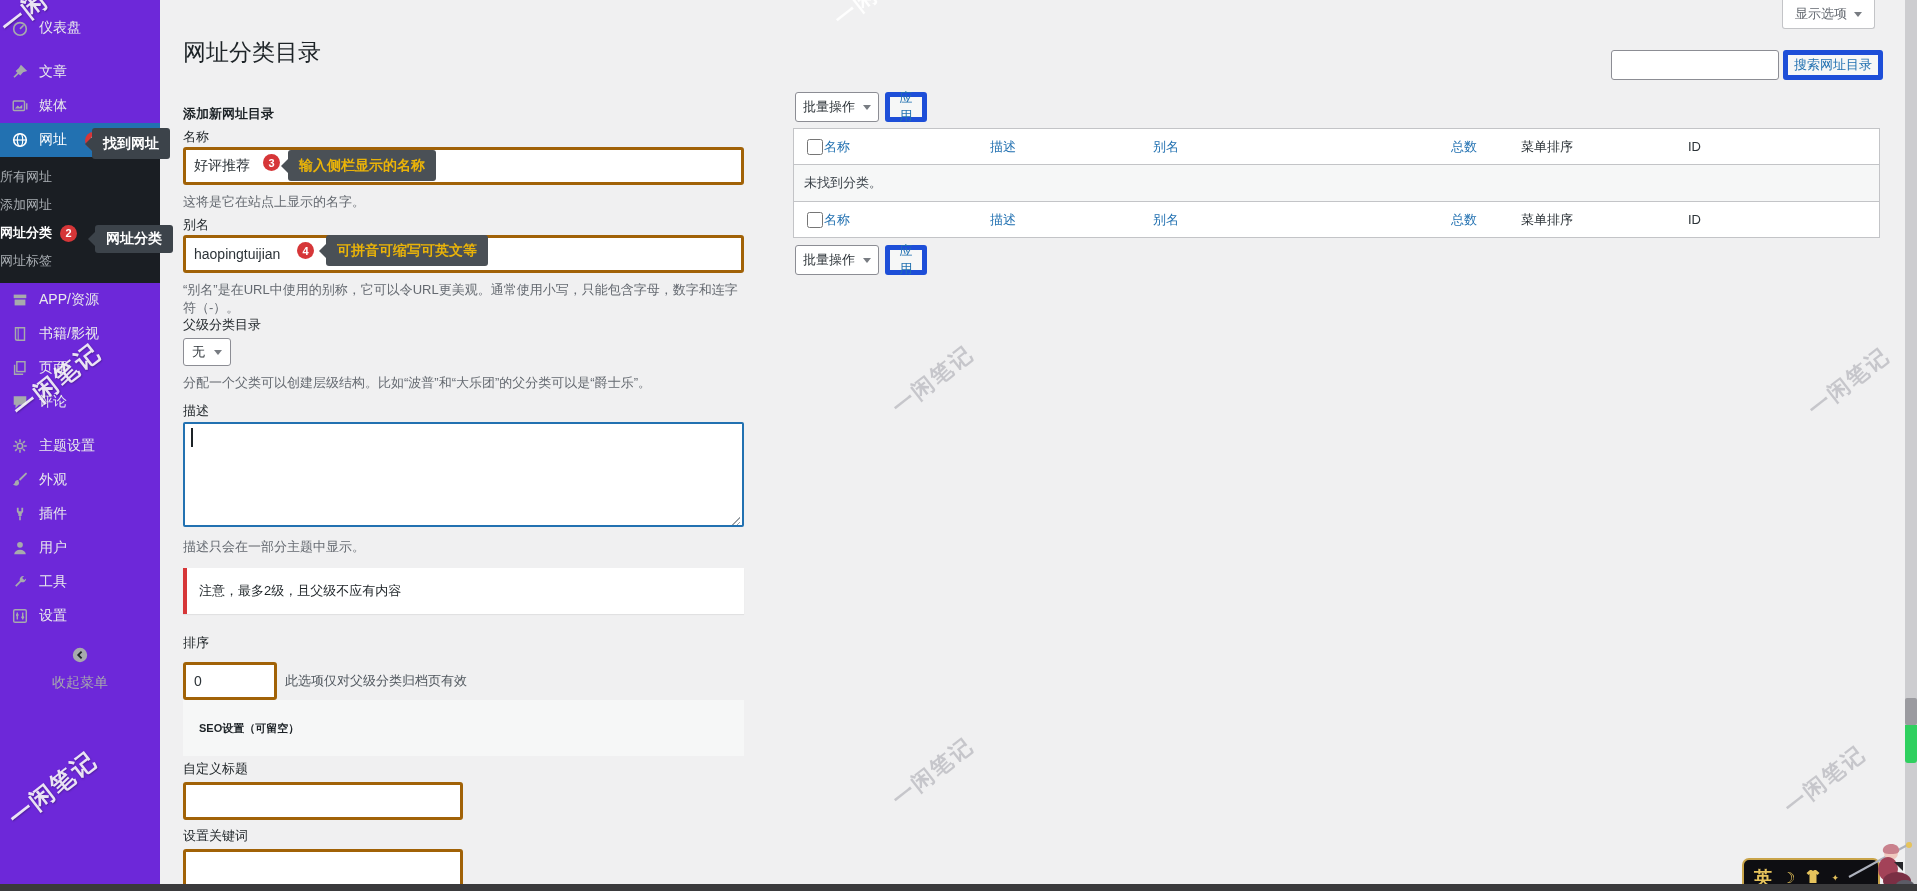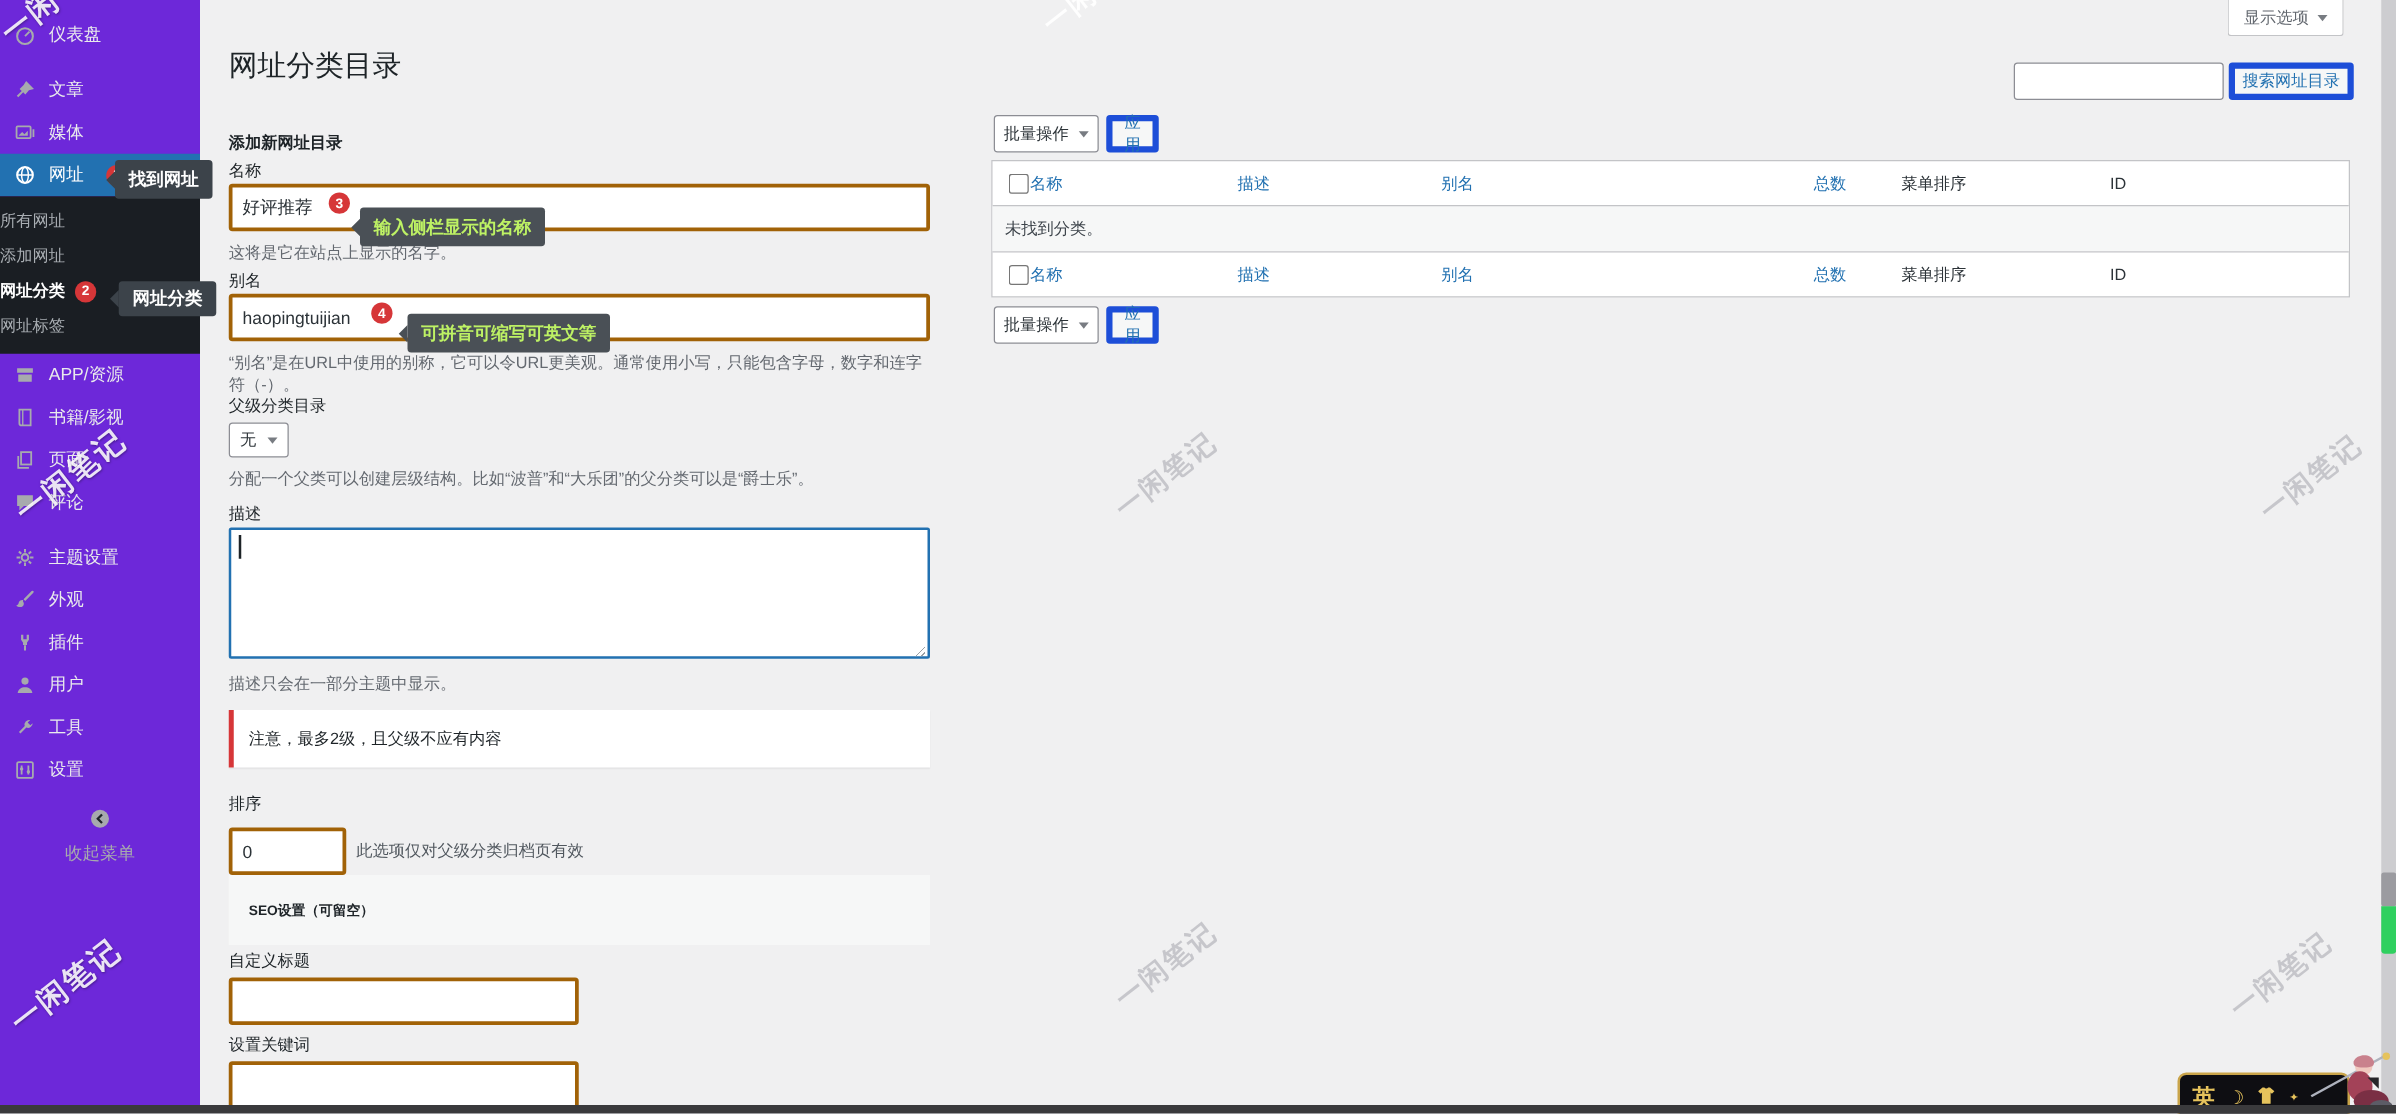--- a/index.html
+++ b/index.html
@@ -49,22 +49,22 @@
   .flabel{display:block;font-size:13px;color:#1d2327;line-height:14px;}
   .tin{box-sizing:border-box;height:31px;border:3px solid #a16207;border-radius:3px;background:#fff;
        padding:16px 8px;font-size:14px;color:#2c3338;margin-top:3px;font-family:"Liberation Sans","DejaVu Sans",sans-serif;}
   .w-full{width:100%;}
   .helper{font-size:13px;color:#646970;margin-top:8px;line-height:18px;}
   .g-name{top:130px;} .g-slug{top:218px;}
   .g-parent{top:318px;} .g-desc{top:404px;} .g-order{top:636px;} .g-ctitle{top:762px;} .g-kw{top:829px;}
 
   .anno-badge{position:absolute;width:17px;height:17px;border-radius:50%;background:#d63638;color:#fff;
               font-size:11px;font-weight:bold;display:flex;align-items:center;justify-content:center;z-index:20;}
-  .tip{position:absolute;height:31px;background:#4a5056;color:#bef264;font-size:14px;font-weight:bold;border-radius:3px;
-       display:flex;align-items:center;padding:0 11px;z-index:20;white-space:nowrap;margin-top:16px;}
+  .tip{position:absolute;height:31px;background:#4a5056;color:#eab308;font-size:14px;font-weight:bold;border-radius:3px;
+       display:flex;align-items:center;padding:0 11px;z-index:20;white-space:nowrap;}
   .tip:before{content:"";position:absolute;left:-7px;top:50%;margin-top:-7px;border:7px solid transparent;
               border-right-color:#4a5056;border-left:none;}
   .b3{left:80px;top:24px;} .t3{left:105px;top:20px;}
   .b4{left:114px;top:24px;} .t4{left:143px;top:17px;}
 
   .selectbox{display:inline-flex;align-items:center;gap:9px;height:28px;box-sizing:border-box;margin-top:6px;
              border:1px solid #8c8d94;border-radius:3px;background:#fff;padding:0 8px;font-size:13px;color:#2c3338;cursor:pointer;}
   .textarea-wrap{position:relative;margin-top:4px;}
   .ta{box-sizing:border-box;width:100%;height:105px;border:2px solid #2271b1;border-radius:2px;background:#fff;
       resize:none;font-family:"Liberation Sans","DejaVu Sans",sans-serif;font-size:14px;padding:4px 6px;outline:none;}

